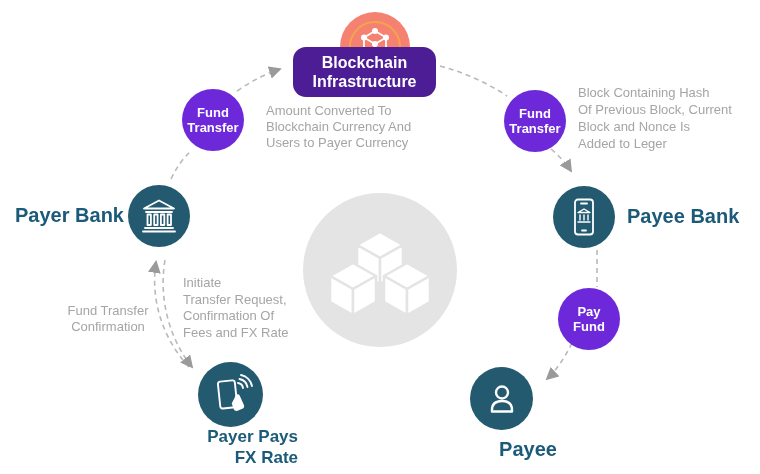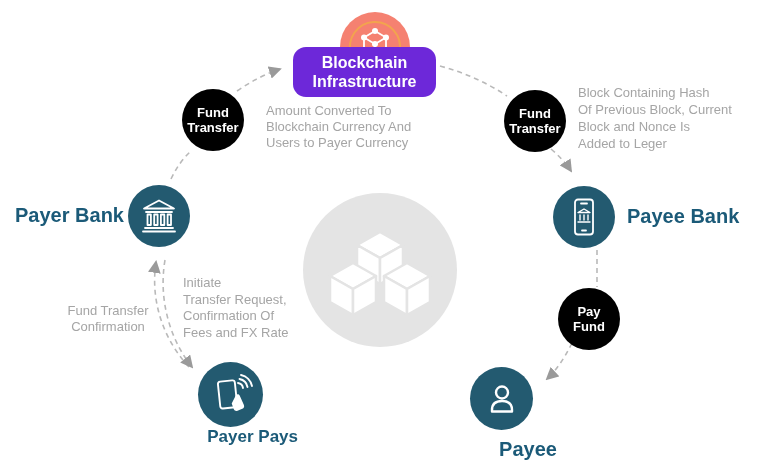--- a/index.html
+++ b/index.html
@@ -2,27 +2,27 @@
 <html><head>
 <meta charset="utf-8">
 <style>
   * { box-sizing: border-box; margin: 0; padding: 0; }
   body { background: #fff; font-family: "Liberation Sans", sans-serif; }
   .canvas {
     position: relative; width: 760px; height: 474px;
     background: #ffffff; overflow: hidden;
   }
   .circle { position: absolute; border-radius: 50%; display: flex; align-items: center; justify-content: center; flex-direction: column; }
-  .teal-circle { background: #000000; color: #fff; font-weight: bold; font-size: 13px; line-height: 15px; text-align: center; z-index: 3; }
+  .teal-circle { background: #6d28d9; color: #fff; font-weight: bold; font-size: 13px; line-height: 15px; text-align: center; z-index: 3; }
   .dark-circle { background: #235a70; z-index: 3; }
   .watermark-circle { background: #e4e4e4; z-index: 0; }
   .icon-circle-svg { position: absolute; z-index: 1; }
   .bc-box {
     position: absolute; left: 293px; top: 47px; width: 143px; height: 50px;
-    background: #6d28d9; border-radius: 13px; z-index: 2;
+    background: #4c1d95; border-radius: 13px; z-index: 2;
     color: #fff; font-weight: bold; font-size: 16px; line-height: 19px;
     display: flex; flex-direction: column; align-items: center; justify-content: center;
     text-align: center;
   }
   .gray-note { position: absolute; color: #a5a5a5; font-size: 13px; line-height: 16px; z-index: 2; }
   .node-label { position: absolute; color: #1b5a78; font-weight: bold; font-size: 20px; z-index: 2; }
   .arrows { position: absolute; left: 0; top: 0; z-index: 1; }
 </style>
 </head>
 <body>
@@ -145,20 +145,21 @@
     <svg width="48" height="48" viewBox="0 0 48 48" fill="none" stroke="#ffffff" stroke-width="1.9" stroke-linejoin="round" stroke-linecap="round">
       <rect x="12" y="10" width="17" height="27" rx="2.5" transform="rotate(-6 20 23)"></rect>
       <path d="M31,12 A6,6 0 0 1 36,17"></path>
       <path d="M32.5,8 A10,10 0 0 1 40.5,16"></path>
       <path d="M34,4 A14,14 0 0 1 45,15"></path>
       <path d="M29,24 c1.6,-1.2 3.2,-0.7 3.9,1 l4,9 c0.7,1.6 0,3.2 -1.6,3.8 l-4.8,1.9 c-1.6,0.6 -3.2,-0.2 -3.8,-1.8 l-2,-5.4 z" fill="#ffffff" stroke="none"></path>
     </svg>
   </div>
   <div class="node-label" style="left:164px; top:426px; width:134px; text-align:right; font-size:17px; line-height:21px;">
     <div>Payer Pays</div>
+    <div>FX Rate</div>
   </div>
 
   <div class="circle dark-circle" style="left:470px; top:367px; width:63px; height:63px;">
     <svg width="44" height="44" viewBox="0 0 44 44" fill="none" stroke="#ffffff" stroke-width="2.4" stroke-linejoin="round" stroke-linecap="round">
       <circle cx="22" cy="15.5" r="6"></circle>
       <path d="M12,34.5 v-1.5 c0,-6.5 4.5,-9 10,-9 s10,2.5 10,9 v1.5 z"></path>
     </svg>
   </div>
   <div class="node-label" style="left:496px; top:438px; width:64px; text-align:center;">Payee</div>
 

